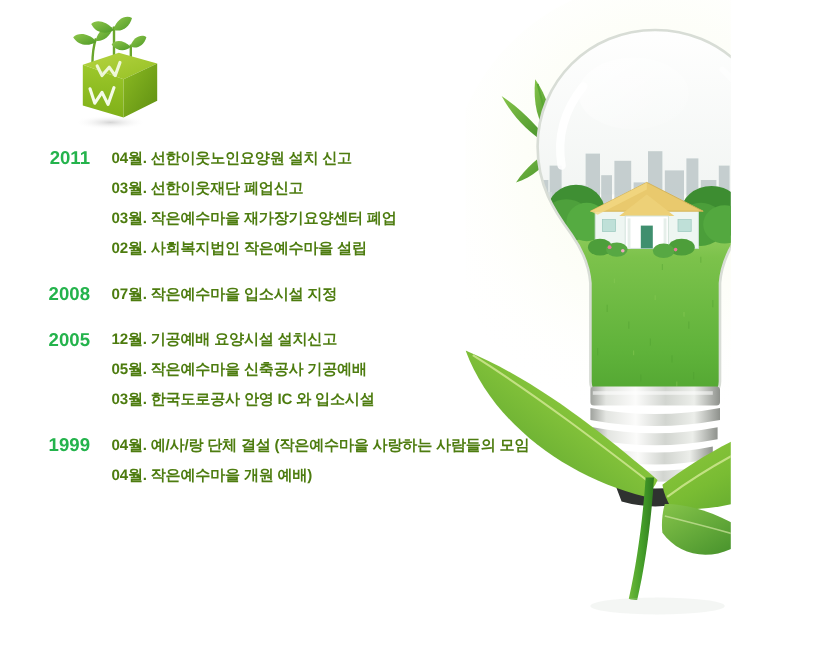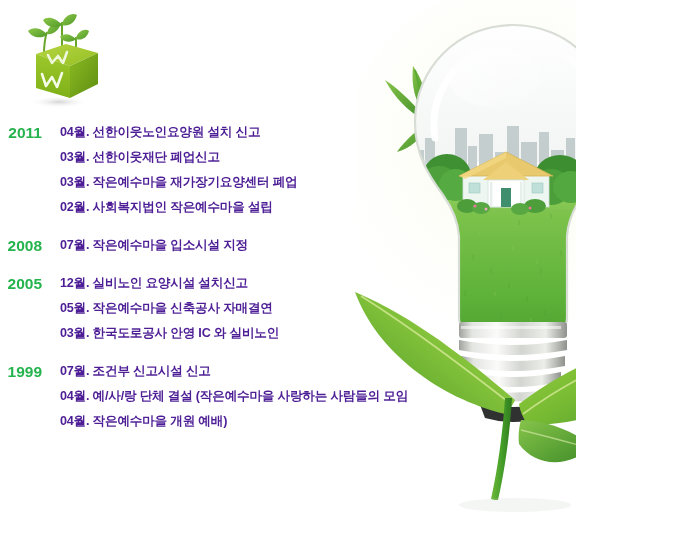--- a/index.html
+++ b/index.html
@@ -9,20 +9,21 @@
   }
   body {
     font-family: "Liberation Sans", "DejaVu Sans", sans-serif;
   }
   #page {
     position: relative;
     width: 576px;
     height: 556px;
     background: #ffffff;
     overflow: hidden;
+    margin-left: 33px;
   }
 
   
   #logo {
     position: absolute;
     left: 14px;
     top: 8px;
     width: 92px;
     height: 100px;
   }
@@ -49,21 +50,21 @@
     color: #24b34c;
     font-size: 15.5px;
     font-weight: bold;
     line-height: 25px;
     letter-spacing: 0px;
   }
   .events {
     padding-top: 0px;
   }
   .event-line {
-    color: #4c1d95;
+    color: #4d7c0f;
     font-size: 12.6px;
     line-height: 25px;
     font-weight: bold;
     white-space: nowrap;
     letter-spacing: -0.2px;
   }
 
   
   #artwork {
     position: absolute;
@@ -149,30 +150,29 @@
     <div class="year-group">
       <div class="year-label">2008</div>
       <div class="events">
         <div class="event-line">07월. 작은예수마을 입소시설 지정</div>
       </div>
     </div>
 
     <div class="year-group">
       <div class="year-label">2005</div>
       <div class="events">
-        <div class="event-line">12월. 실비노인 요양시설 설치신고</div>
-        <div class="event-line">05월. 작은예수마을 신축공사 자매결연</div>
-        <div class="event-line">03월. 한국도로공사 안영 IC 와 실비노인</div>
+        <div class="event-line">12월. 기공예배 요양시설 설치신고</div>
+        <div class="event-line">05월. 작은예수마을 신축공사 기공예배</div>
+        <div class="event-line">03월. 한국도로공사 안영 IC 와 입소시설</div>
       </div>
     </div>
 
     <div class="year-group">
       <div class="year-label">1999</div>
       <div class="events">
-        <div class="event-line">07월. 조건부 신고시설 신고</div>
         <div class="event-line">04월. 예/사/랑 단체 결설 (작은예수마을 사랑하는 사람들의 모임</div>
         <div class="event-line">04월. 작은예수마을 개원 예배)</div>
       </div>
     </div>
 
   </div>
 
   <div id="artwork">
     <svg class="art-svg" width="325" height="556" viewBox="0 0 325 556" xmlns="http://www.w3.org/2000/svg">
       <defs>

